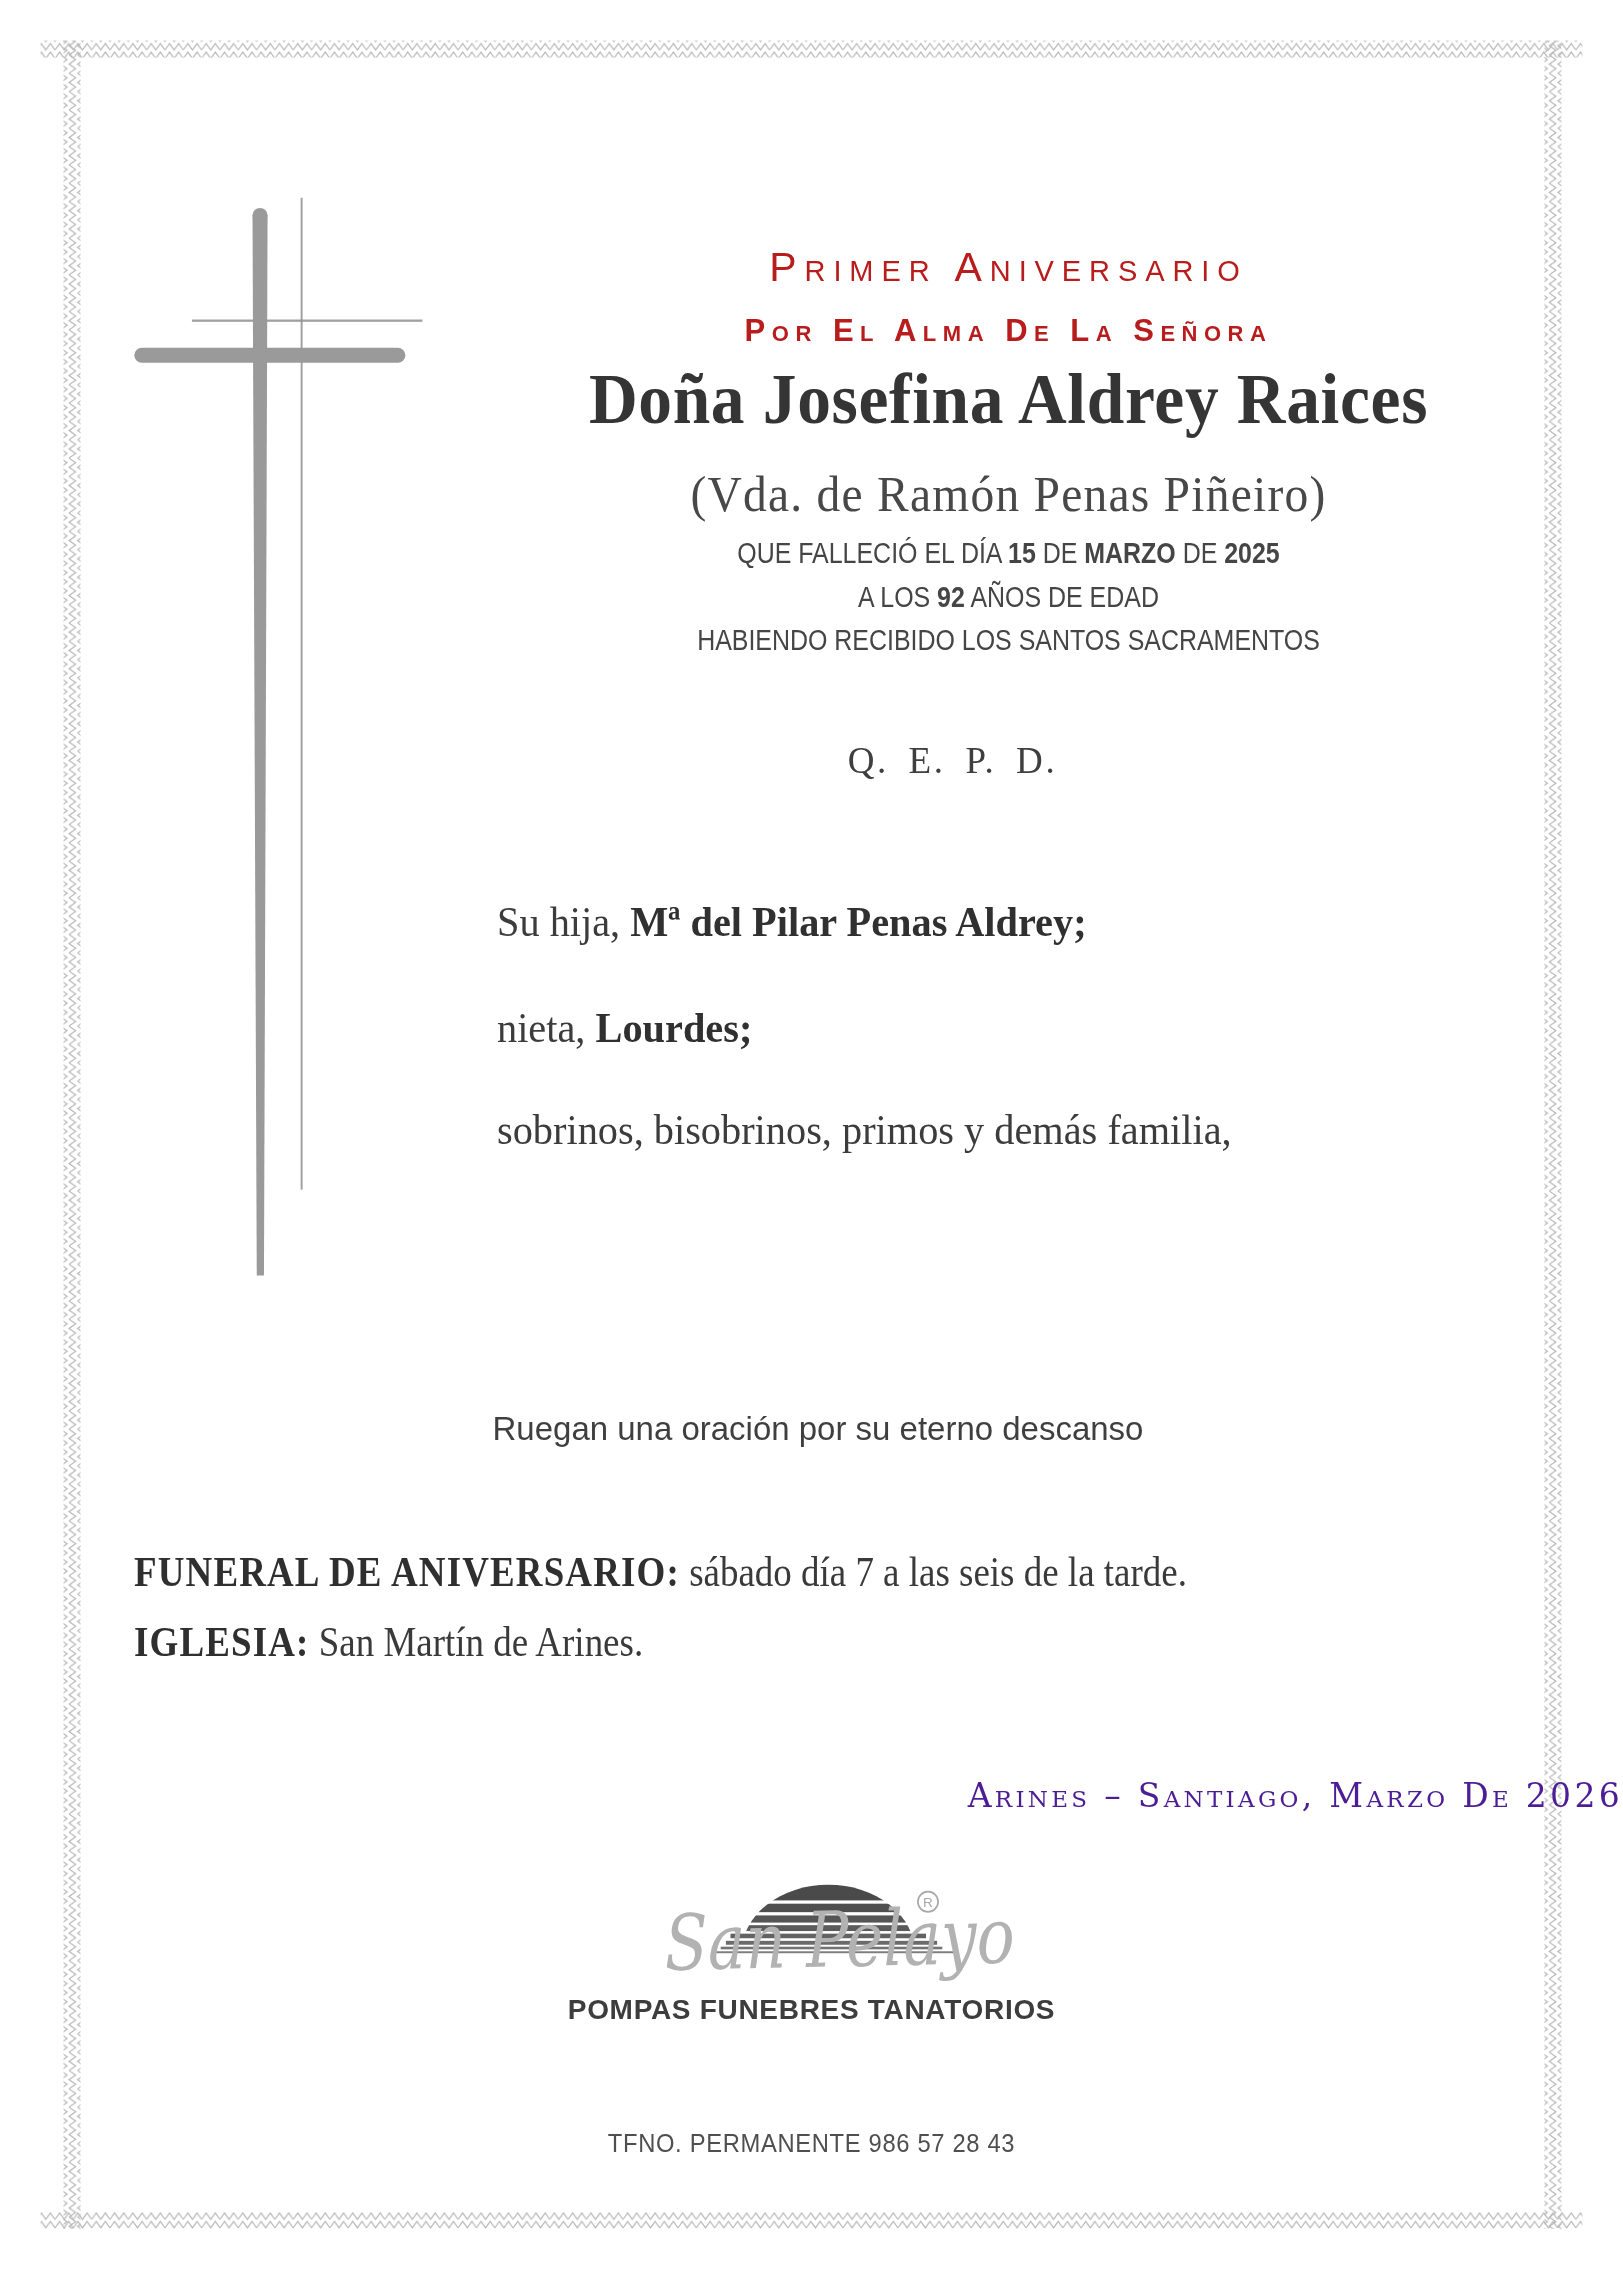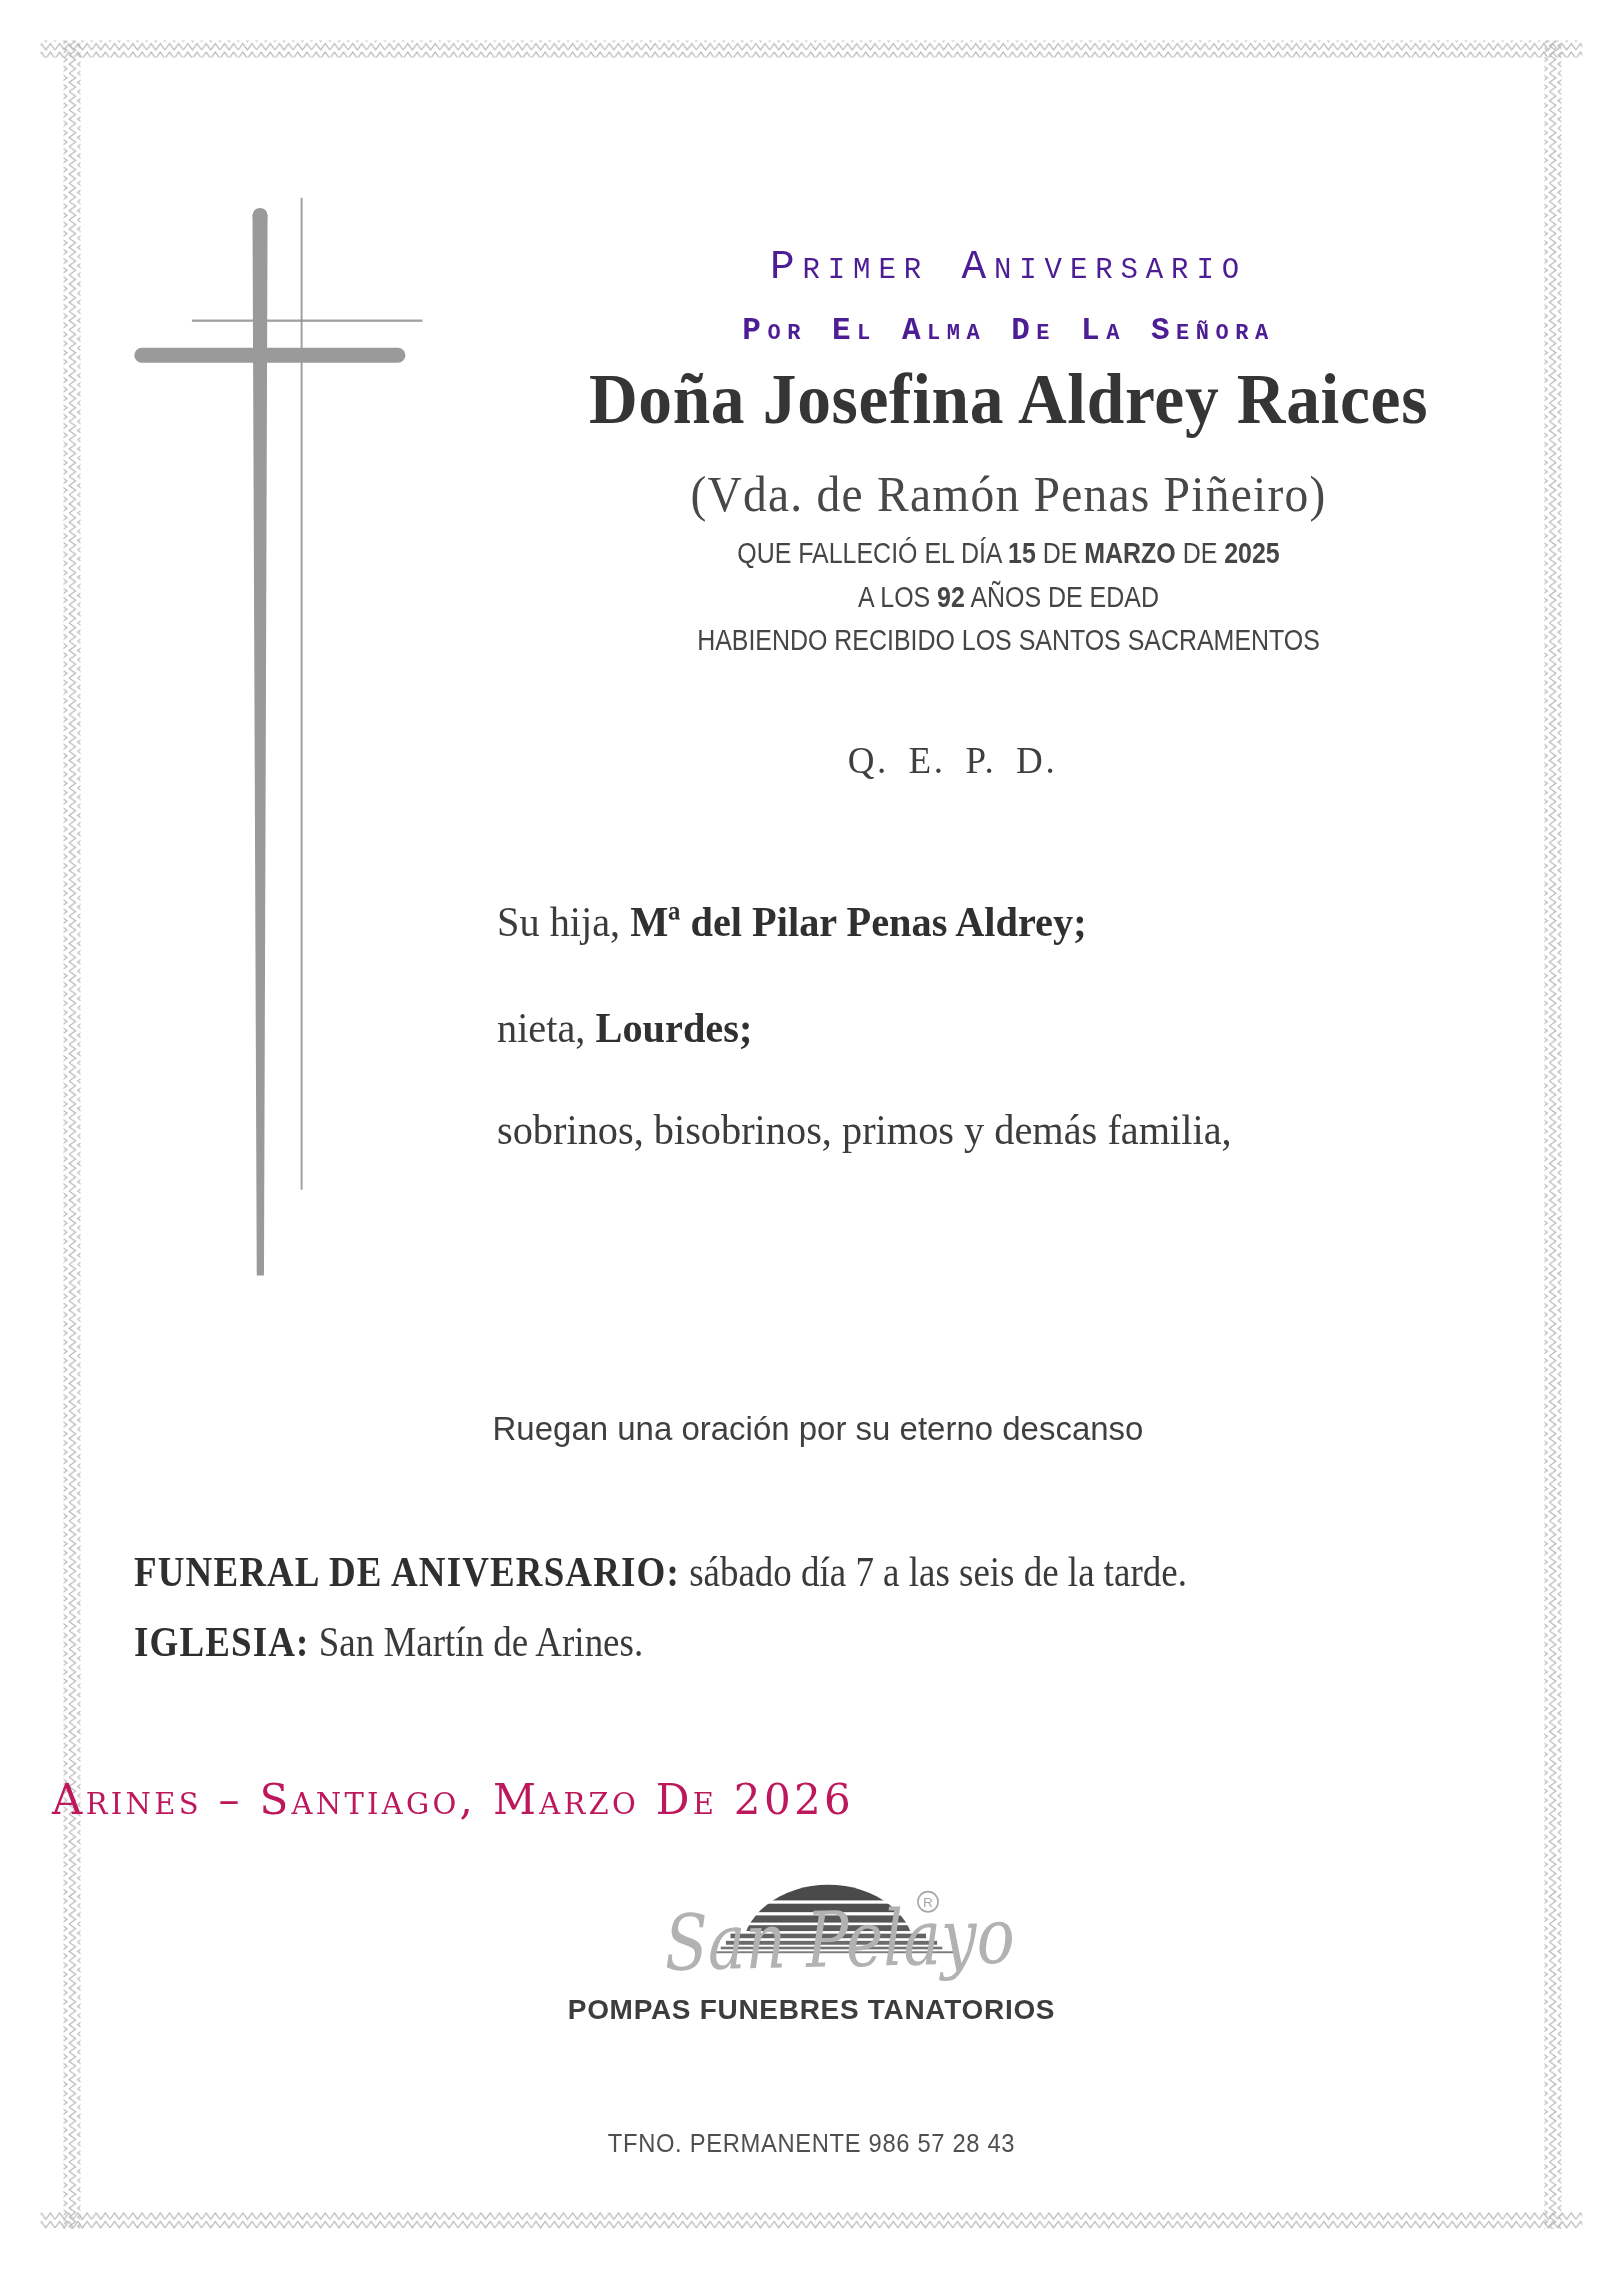--- a/index.html
+++ b/index.html
@@ -5,22 +5,22 @@
   html,body{margin:0;padding:0;background:#e8e8e8;}
   .sheet{
     position:relative;width:1623px;height:2295px;background:#ffffff;
     overflow:hidden;font-family:"Liberation Serif",serif;color:#3e3e3e;
   }
   .abs{position:absolute;}
   svg{display:block;}
   
   .hdr{left:524px;width:969px;text-align:center;}
   .smallcaps{
-    font-family:Liberation Mono, monospace;font-variant:small-caps;
-    color:#4c1d95;white-space:nowrap;line-height:1;
+    font-family:Liberation Sans, sans-serif;font-variant:small-caps;
+    color:#b91c1c;white-space:nowrap;line-height:1;
   }
   .t-primer{top:247px;font-size:41px;letter-spacing:7.9px;}
   .t-alma{top:315px;font-size:31px;letter-spacing:6.5px;font-weight:600;}
   .t-name{
     top:364px;font-size:71px;font-weight:700;line-height:1;color:#353535;
     transform:scaleX(.95);letter-spacing:0.7px;white-space:nowrap;
   }
   .t-widow{
     top:469px;font-size:50px;line-height:1;color:#484848;
     transform:scaleX(.95);letter-spacing:1.3px;white-space:nowrap;
@@ -52,23 +52,23 @@
   }
   
   .svc{
     left:134px;width:1473px;font-size:42px;line-height:1;color:#3a3a3a;
     white-space:nowrap;transform:scaleX(.88);transform-origin:left top;
   }
   .svc b{letter-spacing:1.3px;color:#2f2f2f;}
   .s1{top:1551px;} .s2{top:1621px;}
   
   .t-dateline{
-    top:1779px;left:52px;width:1571px;text-align:left;
-    font-family:"DejaVu Serif",serif;font-variant:small-caps;font-size:42px;
-    letter-spacing:3.3px;color:#be185d;line-height:1;white-space:nowrap;
+    top:1779px;left:52px;width:1571px;text-align:right;
+    font-family:"DejaVu Serif",serif;font-variant:small-caps;font-size:33px;
+    letter-spacing:3.3px;color:#4c1d95;line-height:1;white-space:nowrap;
   }
   
   .t-script{
     top:1905px;left:664px;font-family:"DejaVu Serif",serif;font-style:italic;
     font-size:77px;color:#b2b2b2;line-height:1;white-space:nowrap;
     transform:scaleX(.82) rotate(-1deg);transform-origin:left top;z-index:4;
   }
   .t-pompas{
     top:1996px;left:0;width:1623px;text-align:center;
     font-family:"Liberation Sans",sans-serif;font-weight:700;font-size:28px;

